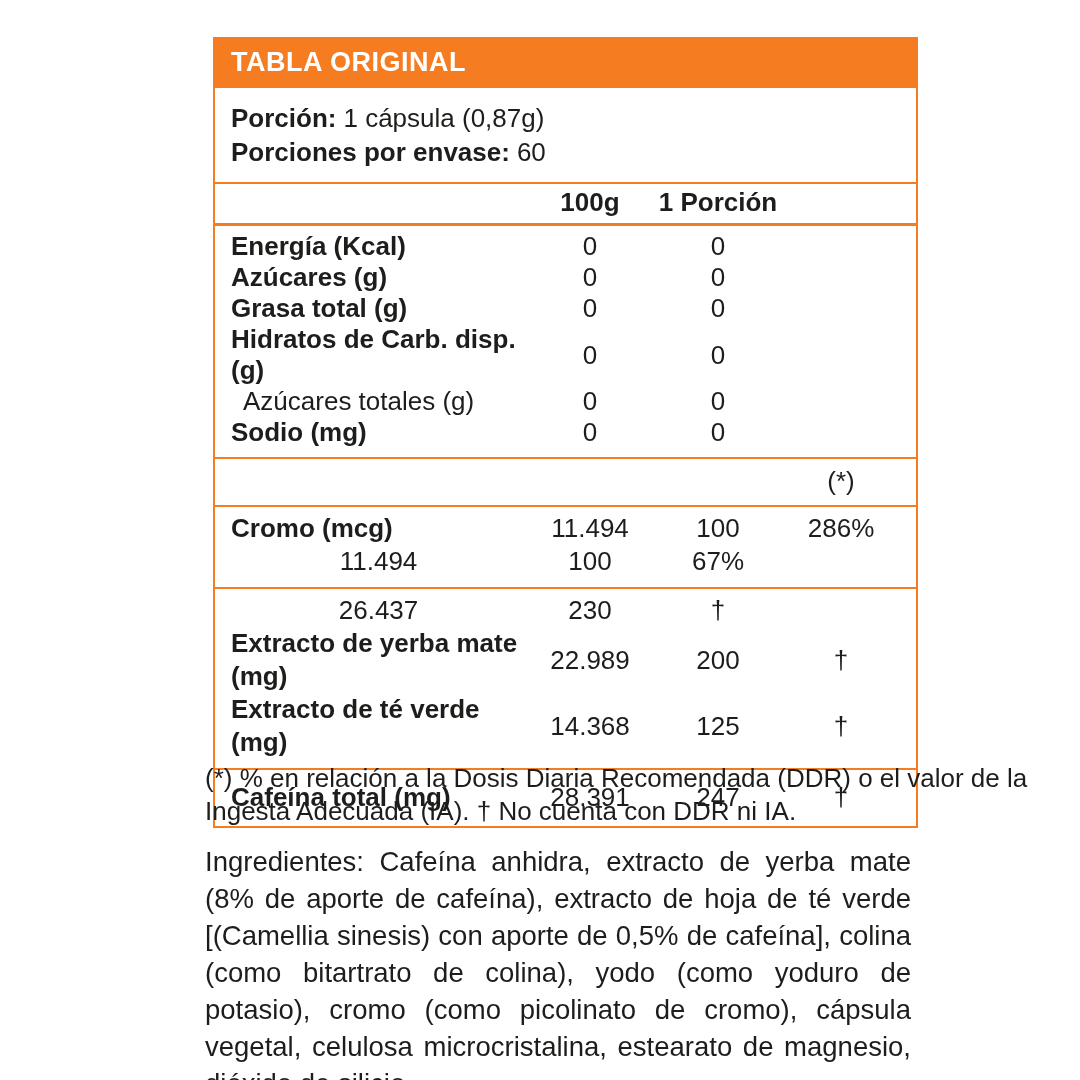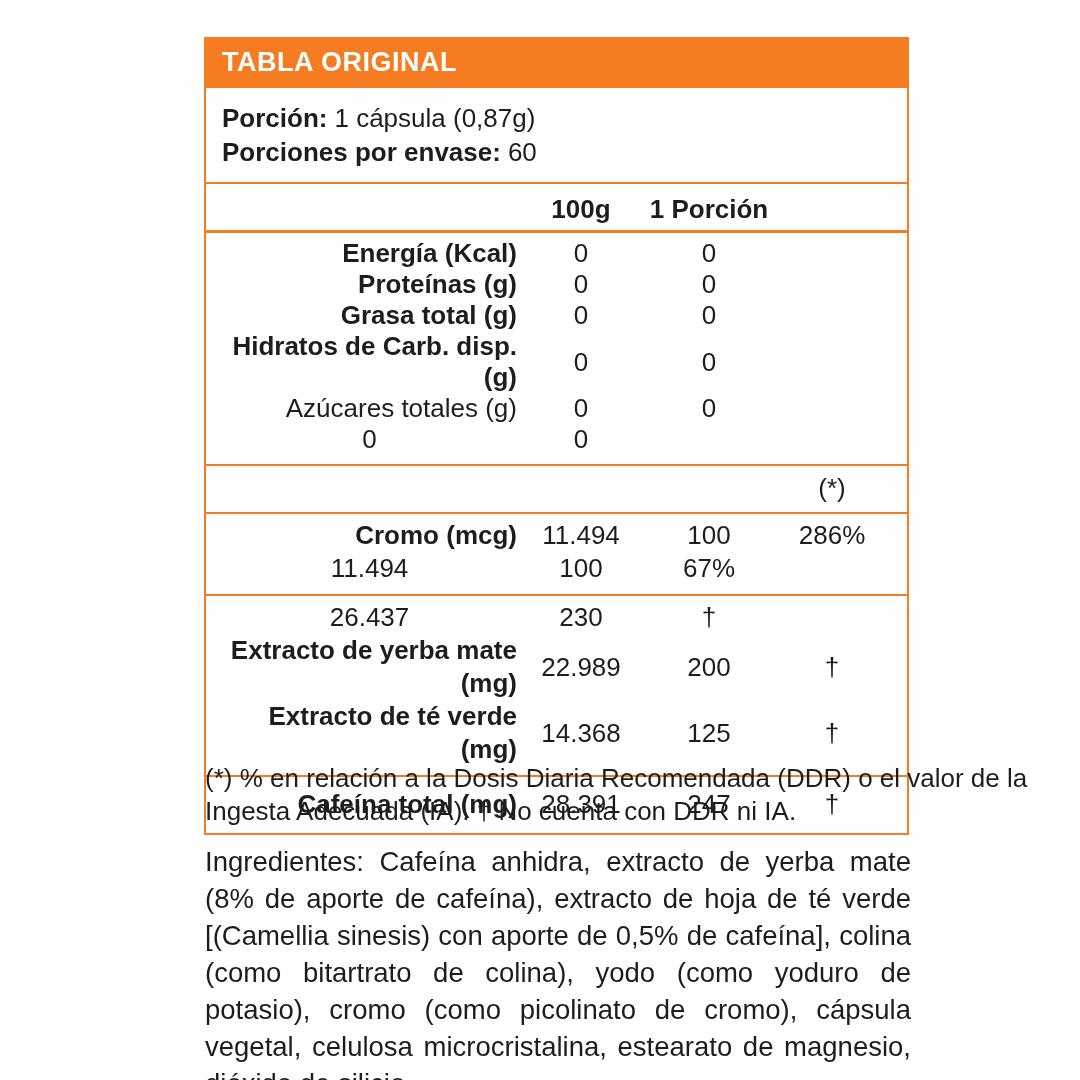--- a/index.html
+++ b/index.html
@@ -1,45 +1,45 @@
 <!DOCTYPE html>
 <html><head>
 <meta charset="utf-8">
 <style>
   html,body{margin:0;padding:0;}
   body{
     width:1080px;height:1080px;background:#ffffff;
     font-family:"Liberation Sans",sans-serif;color:#1d1d1b;
     position:relative;overflow:hidden;
   }
-  .sheet{position:absolute;left:204px;top:37px;width:705px;}
+  .sheet{position:absolute;left:213px;top:37px;width:705px;}
 
   
   .band{
     background:#F57C20;color:#ffffff;font-weight:bold;
     font-size:27px;line-height:29px;padding:11px 18px;
     letter-spacing:.5px;
   }
   .tbl{border:2px solid #F57C20;border-top:none;font-size:26px;}
   .serving{
     padding:13px 16px;line-height:34px;border-bottom:2px solid #F57C20;
   }
   .serving .b{font-weight:bold;}
   .serving .v{margin-left:7px;}
   .row{
     display:grid;grid-template-columns:1fr 128px 128px 118px;
     align-items:center;line-height:31px;
   }
   .colhead{
-    padding:10px 16px 5px 16px;border-bottom:3px solid #F57C20;
+    padding:3px 16px 5px 16px;border-bottom:3px solid #F57C20;
     font-weight:bold;
   }
   .section{padding:5px 16px 9px 16px;border-bottom:2px solid #F57C20;}
   .section.last{border-bottom:none;padding:10px 16px 12px 16px;}
-  .lbl{font-weight:bold;text-align:right;}
+  .lbl{font-weight:bold;text-align:left;}
   .lbl.rg{font-weight:normal;}
   .indent{padding-left:12px;}
   .c{text-align:center;}
   .marker-row{line-height:30px;padding-top:2px;}
   .cafe .row{line-height:33px;}
   .mid .row{line-height:33px;}
   .total .row{line-height:34px;}
 
   
   .footnote{
@@ -78,21 +78,21 @@
     </div>
 
     <div class="section">
       <div class="row">
         <span class="lbl">Energía (Kcal)</span>
         <span class="c">0</span>
         <span class="c">0</span>
         <span class="c"></span>
       </div>
       <div class="row">
-        <span class="lbl">Proteínas (g)</span>
+        <span class="lbl">Azúcares (g)</span>
         <span class="c">0</span>
         <span class="c">0</span>
         <span class="c"></span>
       </div>
       <div class="row">
         <span class="lbl">Grasa total (g)</span>
         <span class="c">0</span>
         <span class="c">0</span>
         <span class="c"></span>
       </div>
@@ -102,20 +102,21 @@
         <span class="c">0</span>
         <span class="c"></span>
       </div>
       <div class="row">
         <span class="lbl rg indent">Azúcares totales (g)</span>
         <span class="c">0</span>
         <span class="c">0</span>
         <span class="c"></span>
       </div>
       <div class="row">
+        <span class="lbl">Sodio (mg)</span>
         <span class="c">0</span>
         <span class="c">0</span>
         <span class="c"></span>
       </div>
     </div>
 
     <div class="section">
       <div class="row marker-row">
         <span></span>
         <span></span>

